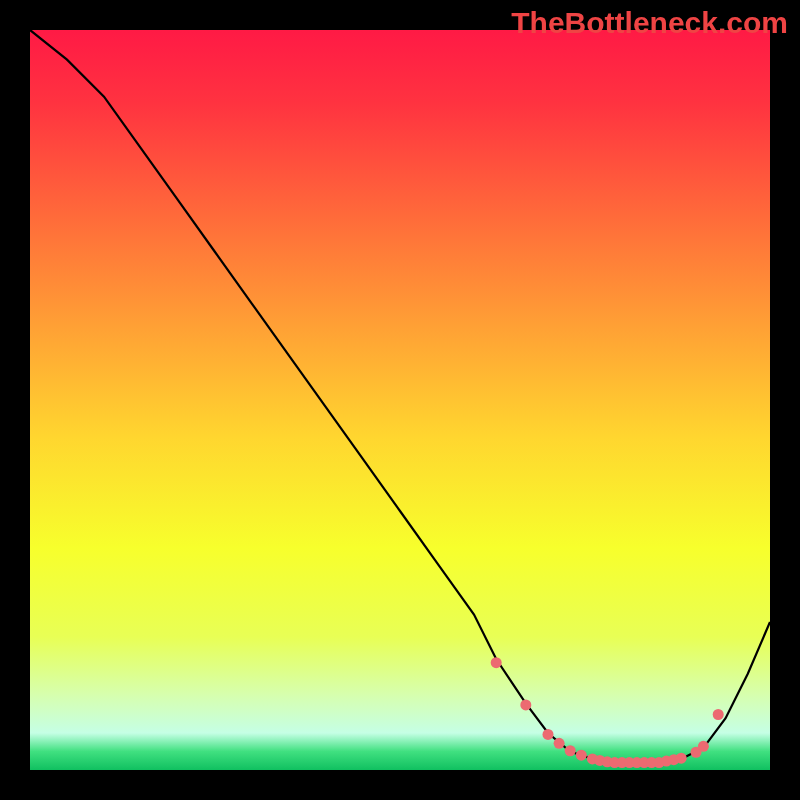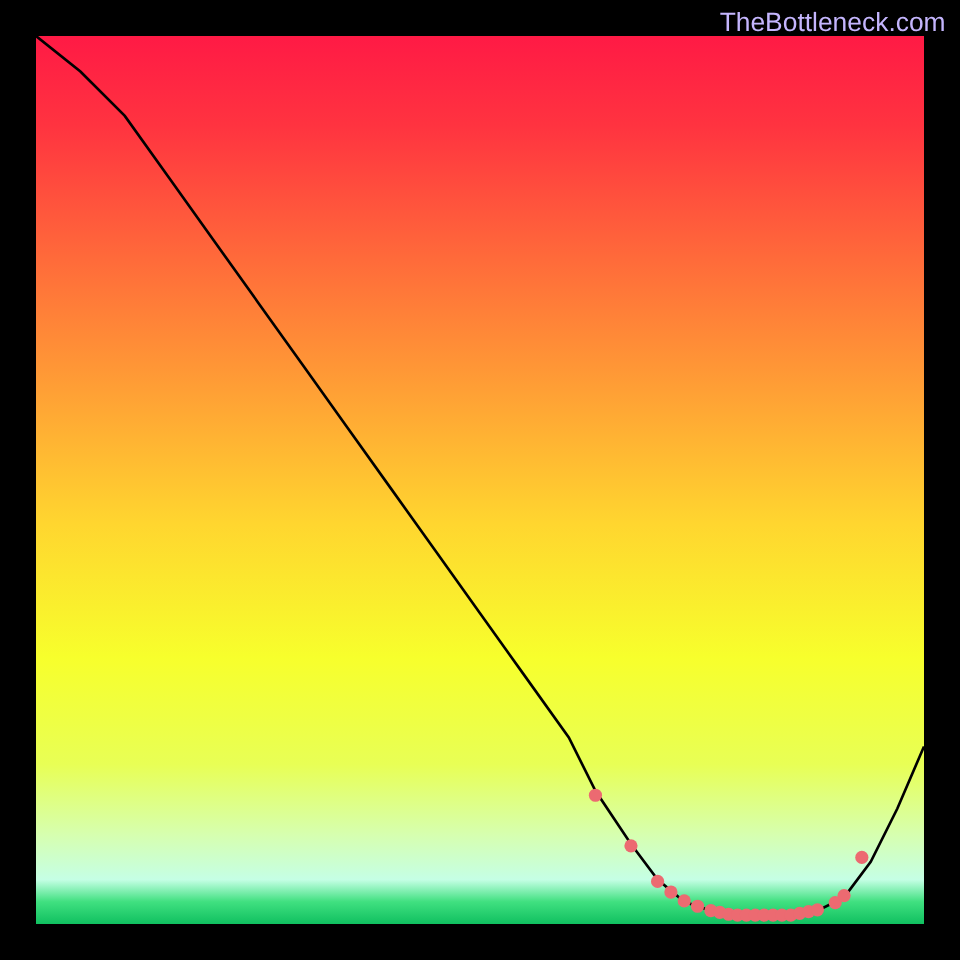--- a/index.html
+++ b/index.html
@@ -8,23 +8,23 @@
     background: #000;
     width: 800px;
     height: 800px;
     position: relative;
     font-family: Arial, Helvetica, sans-serif;
   }
   .watermark {
     position: absolute;
     top: 6px;
     right: 12px;
-    color: #c4b5fd;
-    font-size: 22px;
-    font-weight: 400;
+    color: #ef4444;
+    font-size: 30px;
+    font-weight: 700;
     z-index: 10;
   }
   .plot-area {
     position: absolute;
     left: 30px;
     top: 30px;
     width: 740px;
     height: 740px;
   }
 </style>

